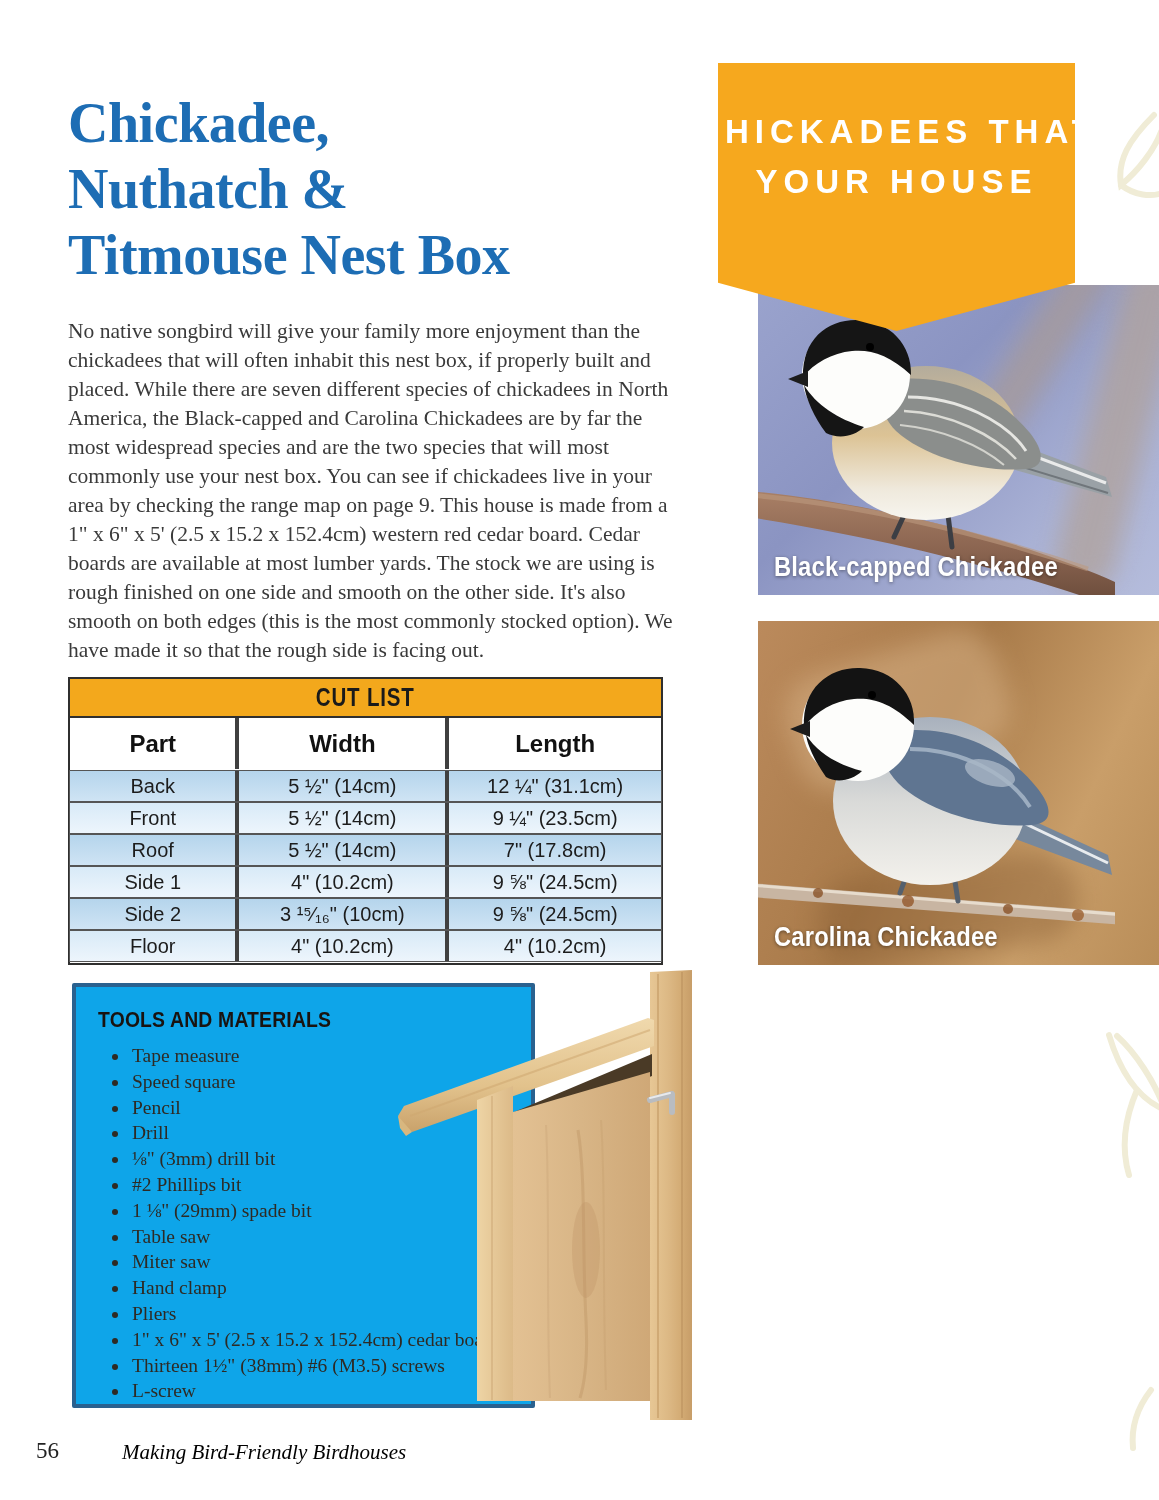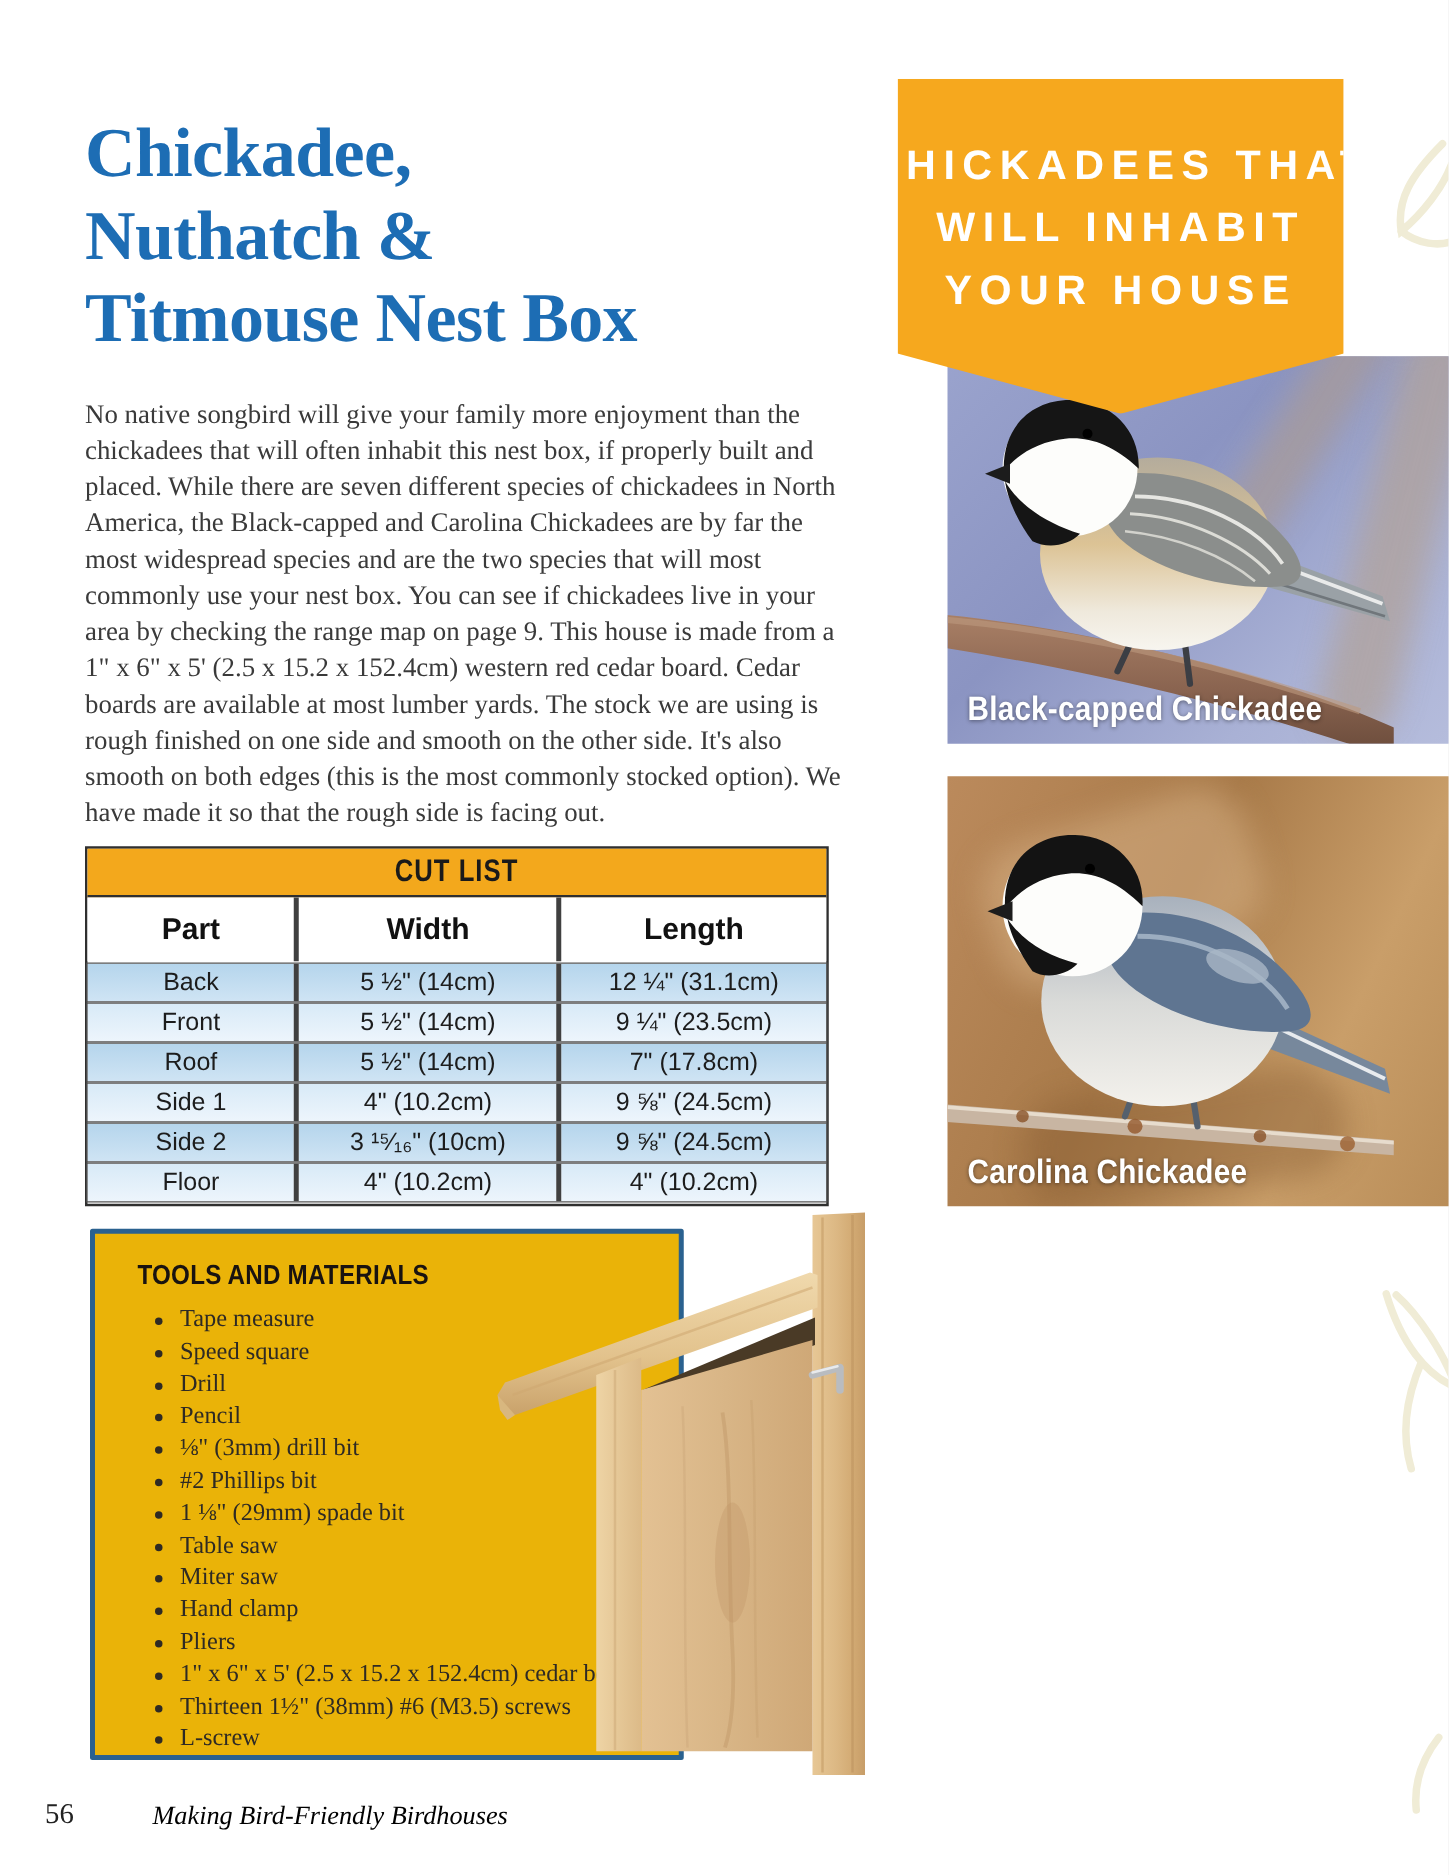--- a/index.html
+++ b/index.html
@@ -23,22 +23,22 @@
   .cl-row > div{display:flex;align-items:center;justify-content:center;border-left:4px solid #404040;}
   .cl-row > div:first-child{border-left:none;}
   .cl-head > div{height:51px;background:#fff;font-weight:700;font-size:24px;color:#111;}
   .cl-body .cl-row{margin-top:2px;outline:1px solid #555;}
   .cl-body .cl-row > div{height:30px;font-size:20px;color:#1c1c1c;}
   .cl-body .cl-row:nth-child(odd) > div{background:linear-gradient(#b5d5ec,#cfe4f4);}
   .cl-body .cl-row:nth-child(even) > div{background:linear-gradient(#d8eaf7,#edf5fc);}
   .cl-body{padding-bottom:2px;}
 
   
-  .toolsbox{position:absolute;left:72px;top:983px;width:455px;height:417px;background:#eab308;
-            border:4px solid #2a618f;border-radius:2px;padding-left:12px;}
+  .toolsbox{position:absolute;left:72px;top:983px;width:455px;height:417px;background:#0ea5e9;
+            border:4px solid #2a618f;border-radius:2px;}
   .tools-title{margin:20px 0 10px 22px;font-family:"Liberation Sans",sans-serif;font-weight:800;font-size:22px;
                color:#191310;letter-spacing:.2px;transform:scaleX(.88);transform-origin:left center;}
   .tools-list{list-style:none;margin:0;padding:0 0 0 24px;}
   .tools-list li{position:relative;padding-left:32px;font-size:19.5px;line-height:25.8px;color:#2e2a24;}
   .tools-list li::before{content:"";position:absolute;left:12px;top:11px;width:6px;height:6px;border-radius:50%;background:#2e2a24;}
 
   
   .birdhouse{position:absolute;left:396px;top:960px;width:310px;height:460px;z-index:3;pointer-events:none;}
 
   
@@ -132,22 +132,22 @@
           <div>4" (10.2cm)</div>
         </div>
       </div>
   </div>
 
   <div class="toolsbox">
     <div class="tools-title">TOOLS AND MATERIALS</div>
     <ul class="tools-list">
         <li>Tape measure</li>
         <li>Speed square</li>
+        <li>Pencil</li>
         <li>Drill</li>
-        <li>Pencil</li>
         <li>⅛" (3mm) drill bit</li>
         <li>#2 Phillips bit</li>
         <li>1 ⅛" (29mm) spade bit</li>
         <li>Table saw</li>
         <li>Miter saw</li>
         <li>Hand clamp</li>
         <li>Pliers</li>
         <li>1" x 6" x 5' (2.5 x 15.2 x 152.4cm) cedar board</li>
         <li>Thirteen 1½" (38mm) #6 (M3.5) screws</li>
         <li>L-screw</li>
@@ -196,21 +196,20 @@
     <path d="M 205 160 C 210 230 206 320 210 430" stroke="#c8a171" stroke-width="2" fill="none" opacity=".45"></path>
     <path d="M 150 165 C 154 240 150 340 154 438" stroke="#cba577" stroke-width="2" fill="none" opacity=".4"></path>
     <ellipse cx="190" cy="290" rx="14" ry="48" fill="#c09468" opacity=".35"></ellipse>
 
     <path d="M 254 140 L 276 134 L 276 152" stroke="#b9bcc0" stroke-width="6" fill="none" stroke-linecap="round" stroke-linejoin="round"></path>
     <path d="M 254 138 L 274 133" stroke="#e8eaec" stroke-width="2" fill="none" stroke-linecap="round"></path>
   </svg>
 
   <div class="banner">
       <div>CHICKADEES THAT</div>
-      <div>WILL INHABIT</div>
       <div>YOUR HOUSE</div>
     </div>
 
   <div class="photo photo-1">
     <div class="blur-branch b1a"></div>
     <div class="blur-branch b1b"></div>
     <svg width="357" height="310" viewBox="0 0 357 310">
       <defs>
         <linearGradient id="body1" x1="0" y1="0" x2="0" y2="1">
           <stop offset="0" stop-color="#b4ac9c"></stop>

